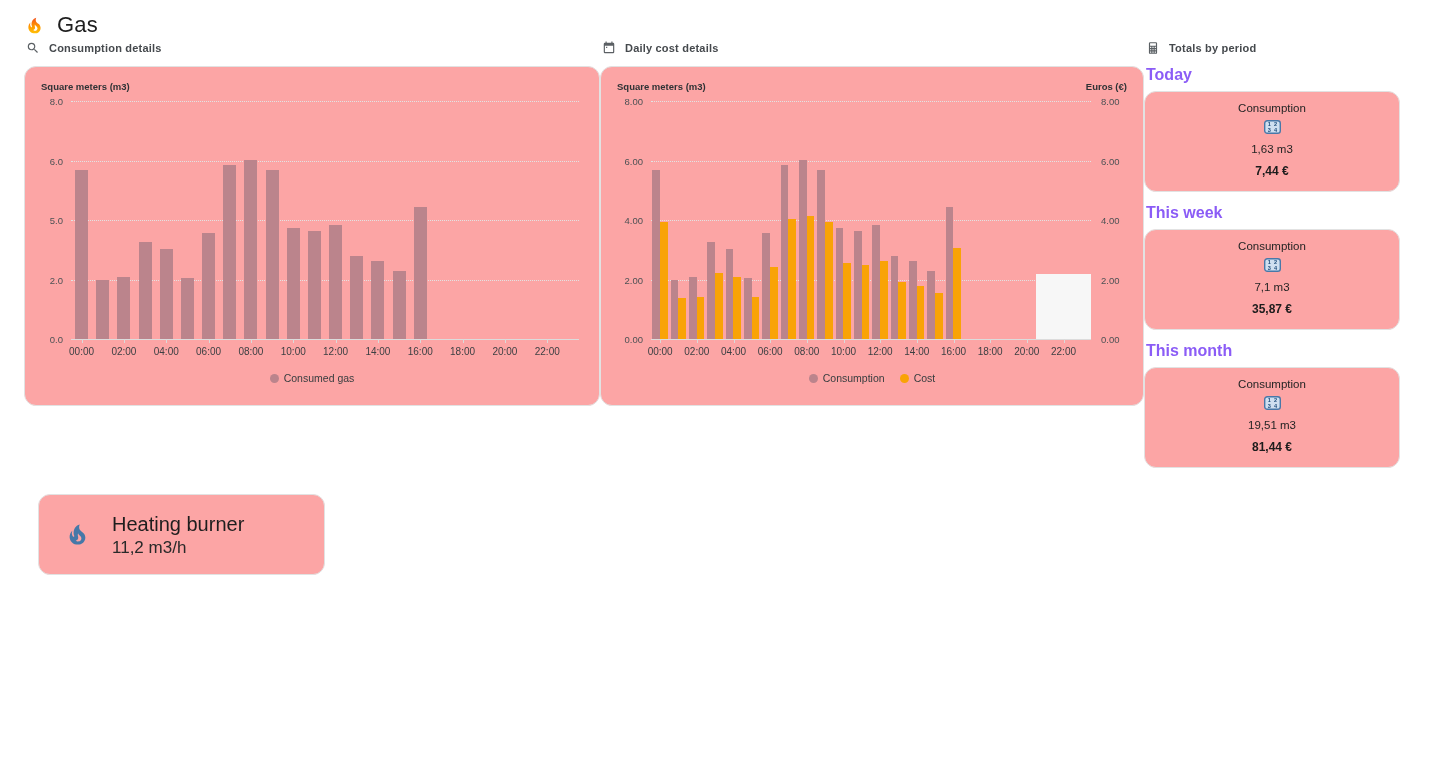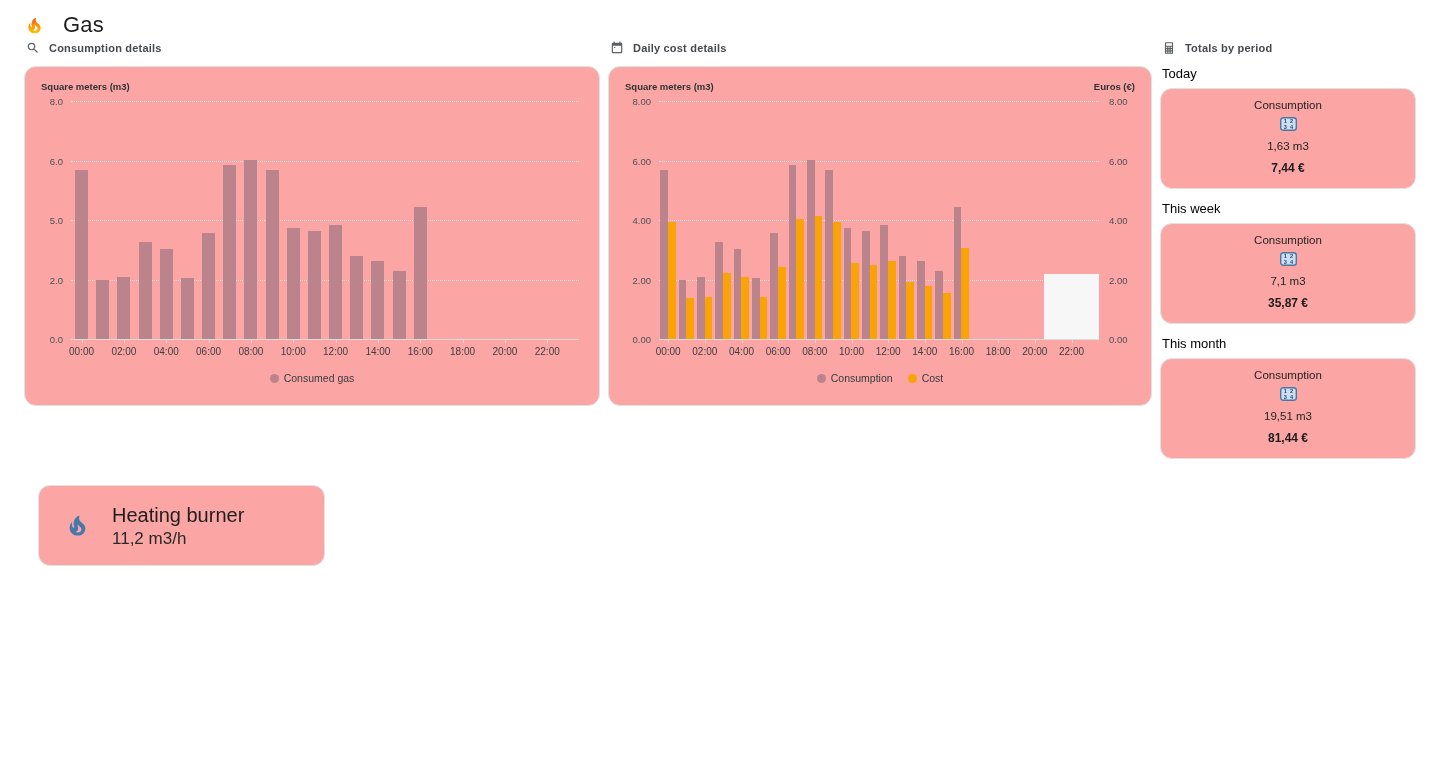--- a/index.html
+++ b/index.html
@@ -5,26 +5,26 @@
   * { box-sizing: border-box; }
   html,body { margin:0; padding:0; }
   body {
     width:1440px; height:768px; background:#ffffff;
     font-family:"Liberation Sans", sans-serif; color:#212121;
     overflow:hidden;
   }
   .page { padding:0 24px; }
 
   
-  .page-header { display:flex; align-items:center; gap:18px; padding-top:21px; height:29px; }
+  .page-header { display:flex; align-items:center; gap:12px; padding-top:21px; height:29px; }
   .page-header h1 { font-size:22px; font-weight:400; margin:0; color:#1e1e1e; letter-spacing:.2px; }
   .flame-emoji svg { width:21px; height:21px; display:block; }
 
   
-  .columns { display:grid; grid-template-columns:576px 544px 256px; gap:8px; margin-top:11px; align-items:start; }
+  .columns { display:grid; grid-template-columns:576px 544px 256px; margin-top:11px; align-items:start; }
 
   .section-header { display:flex; align-items:center; gap:9px; height:16px; margin:0 0 10px 2px;
                     color:#45494d; font-size:11px; font-weight:600; letter-spacing:.2px; }
   .section-header svg { width:14px; height:14px; fill:#5b6064; flex:none; }
 
   .card { background:#fca5a5; border:1px solid #e2e2e2; border-radius:12px; }
 
   
   .chart-card { height:340px; padding:12px 16px 8px; }
   .axis-titles { display:flex; justify-content:space-between; font-size:9.5px; font-weight:700;
@@ -43,21 +43,21 @@
   .xaxis { grid-row:2; grid-column:2; position:relative; font-size:10px; color:#3b3f42; }
   .xaxis .xtick { position:absolute; top:7px; transform:translateX(-50%); white-space:nowrap; }
   .xaxis .tickmark { position:absolute; top:0; width:1px; height:4px; background:#dadada; }
   .legend { grid-row:3; grid-column:1/-1; display:flex; justify-content:center; align-items:flex-end;
             gap:15px; font-size:10.5px; color:#373d3f; }
   .legend-item { display:flex; align-items:center; gap:5px; cursor:pointer; }
   .legend-dot { width:9px; height:9px; border-radius:50%; flex:none; }
 
   
   .totals-col { }
-  .period-label { font-size:13px; font-weight:400; color:#000000; margin:0 0 7px 2px; }
+  .period-label { font-size:16px; font-weight:700; color:#8b5cf6; margin:0 0 7px 2px; }
   .totals-period + .totals-period .period-label { margin-top:12px; }
   .totals-card { padding:10px 12px 13px; text-align:center; cursor:pointer; }
   .metric-label { font-size:11.5px; color:#242424; margin-bottom:6px; }
   .numeric-icon { display:inline-block; margin-bottom:5px; }
   .numeric-icon svg { width:17px; height:14px; display:block; }
   .volume { font-size:11.5px; color:#242424; margin-bottom:9px; }
   .cost { font-size:12px; font-weight:700; color:#1c1c1c; }
 
   
   .burner-row { display:flex; gap:20px; margin-top:26px;margin-left:14px; }

